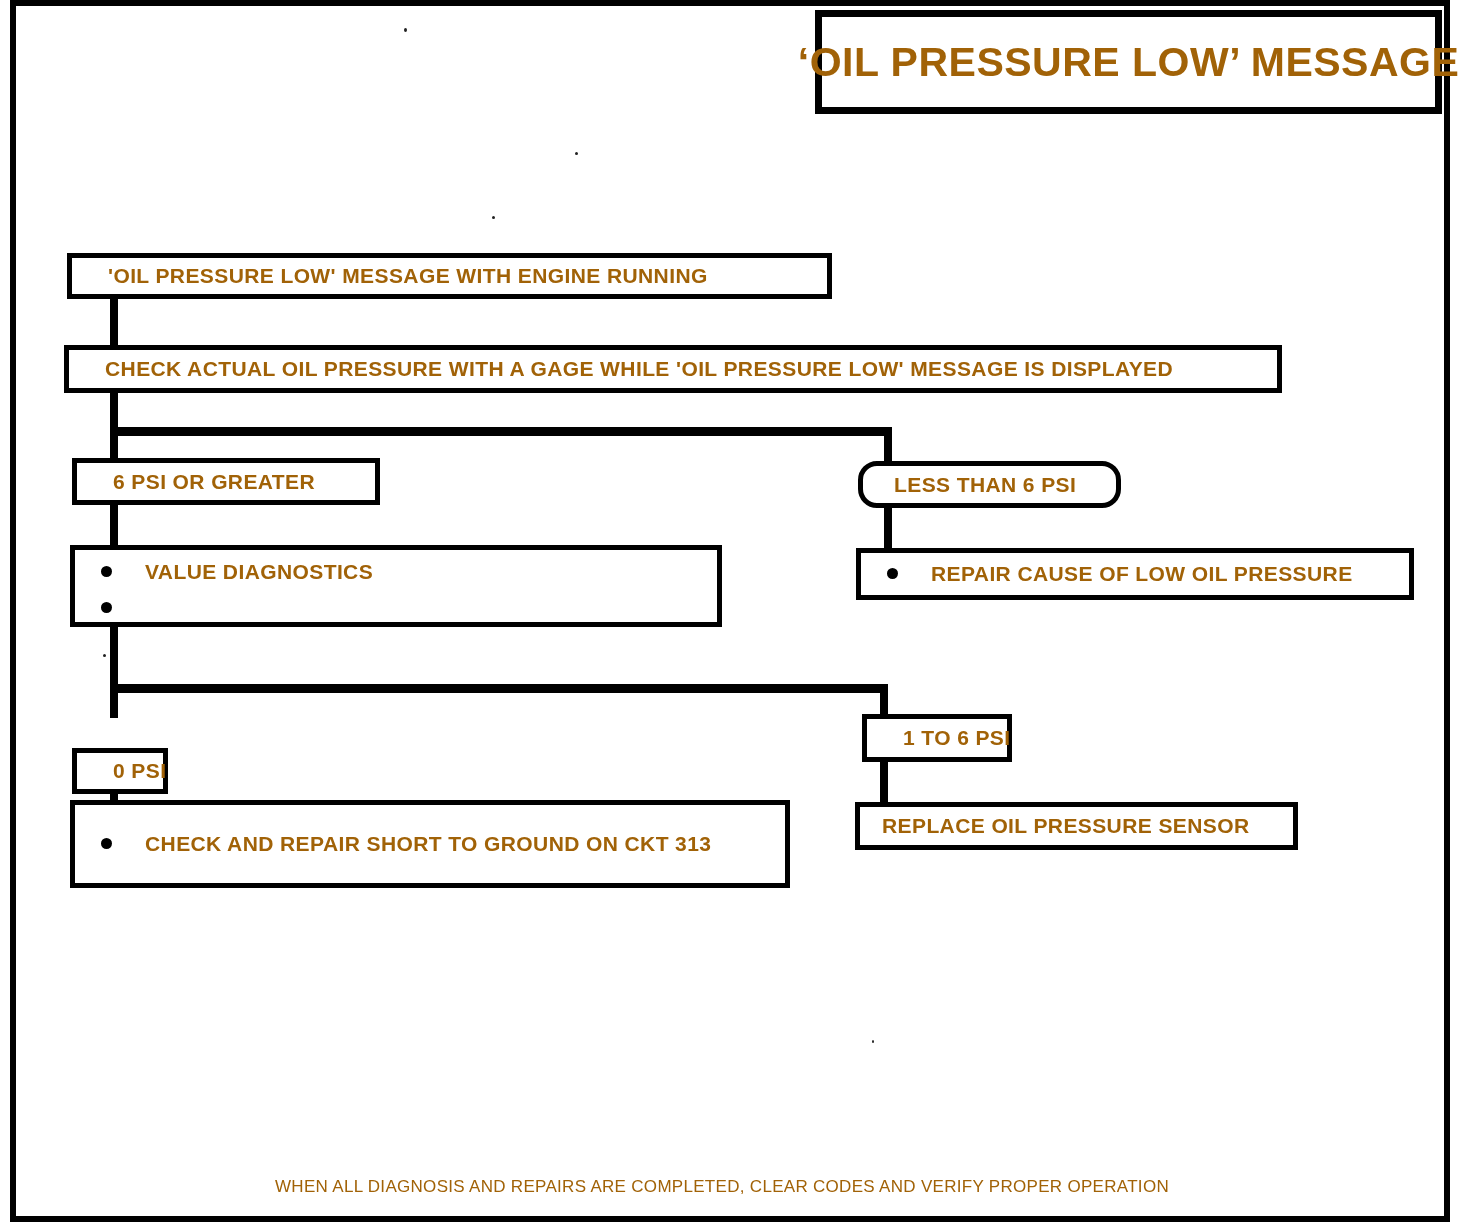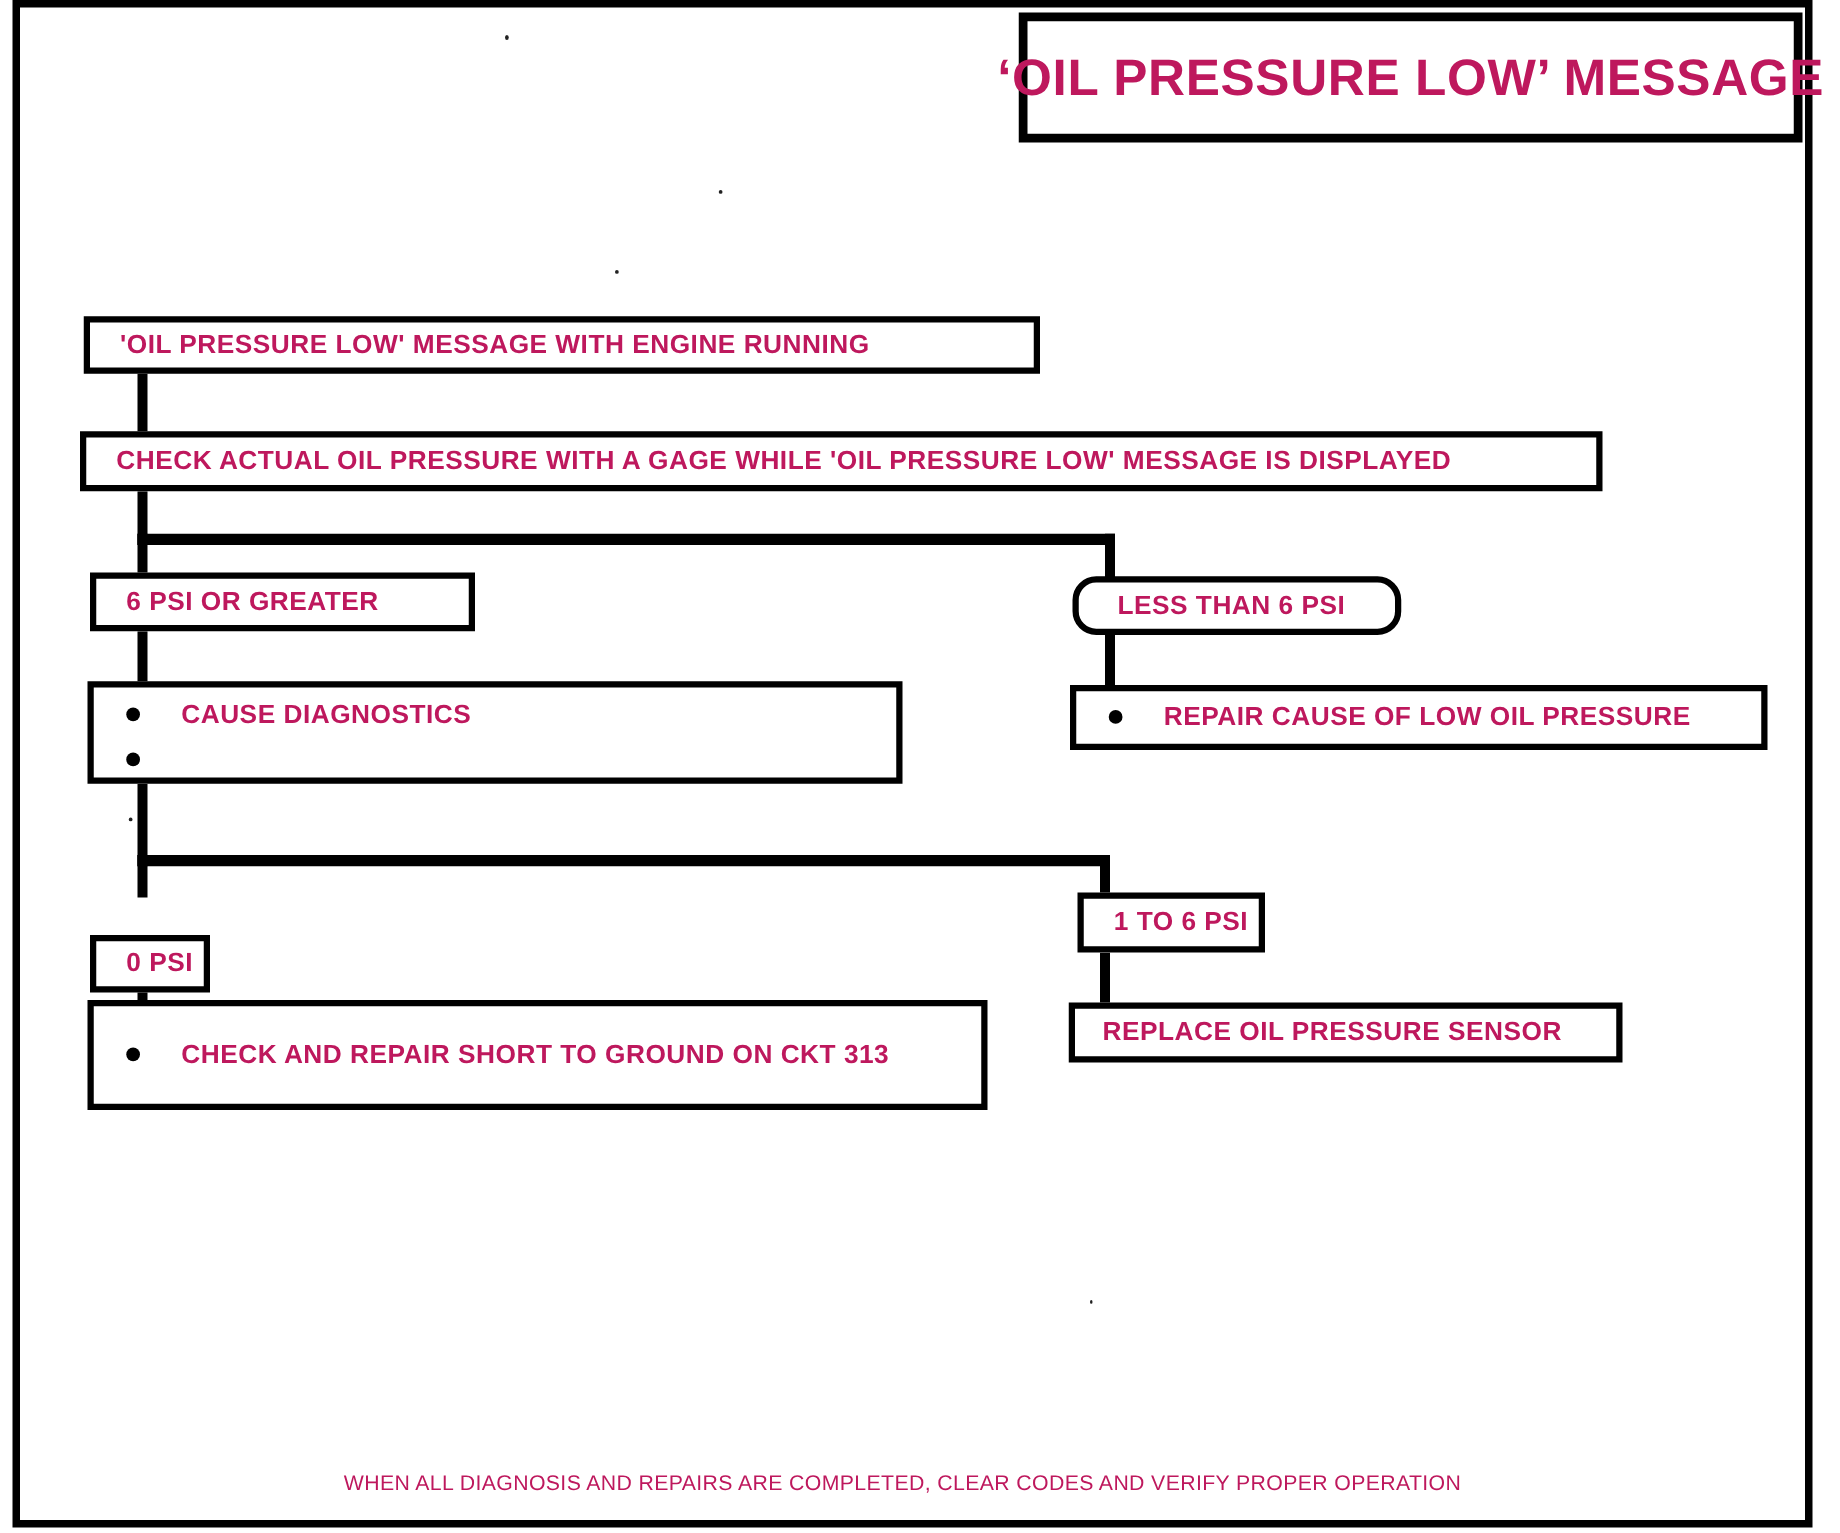--- a/index.html
+++ b/index.html
@@ -6,21 +6,21 @@
     margin: 0;
     padding: 0;
     background: #ffffff;
     font-family: "Liberation Sans", "DejaVu Sans", sans-serif;
   }
   #canvas {
     position: relative;
     width: 1472px;
     height: 1226px;
     background: #ffffff;
-    color: #be185d;
+    color: #a16207;
     overflow: hidden;
   }
   
   .outer-frame {
     position: absolute;
     left: 10px; top: 0px;
     width: 1428px; height: 1210px;
     border: 6px solid #000000;
   }
   
@@ -46,21 +46,21 @@
     background: #ffffff;
     border: 5px solid #000000;
     box-sizing: border-box;
     display: flex;
     align-items: center;
     font-size: 21px;
     font-weight: 700;
     letter-spacing: 0.4px;
     line-height: 1.2;
   }
-  .node.pad { padding-left: 24px; padding-right: 8px; }
+  .node.pad { padding-left: 36px; padding-right: 8px; }
   .node.pad-lg { padding-left: 31px; border-radius: 19px; }
   .node .txt { white-space: nowrap; }
   
   .node.list {
     flex-direction: column;
     align-items: stretch;
     justify-content: center;
     padding: 8px 14px 8px 0;
   }
   .li {
@@ -139,21 +139,21 @@
     <span class="txt">6 PSI OR GREATER</span>
   </div>
 
   <div class="node pad pad-lg" style="left:858px; top:461px; width:263px; height:47px;">
     <span class="txt">LESS THAN 6 PSI</span>
   </div>
 
   <div class="node list" style="left:70px; top:545px; width:652px; height:82px;">
     <div class="li">
       <span class="bullet"></span>
-      <span class="txt">CAUSE DIAGNOSTICS</span>
+      <span class="txt">VALUE DIAGNOSTICS</span>
     </div>
     <div class="li">
       <span class="bullet"></span>
     </div>
   </div>
 
   <div class="node list" style="left:856px; top:548px; width:558px; height:52px;">
     <div class="li">
       <span class="bullet"></span>
       <span class="txt">REPAIR CAUSE OF LOW OIL PRESSURE</span>

